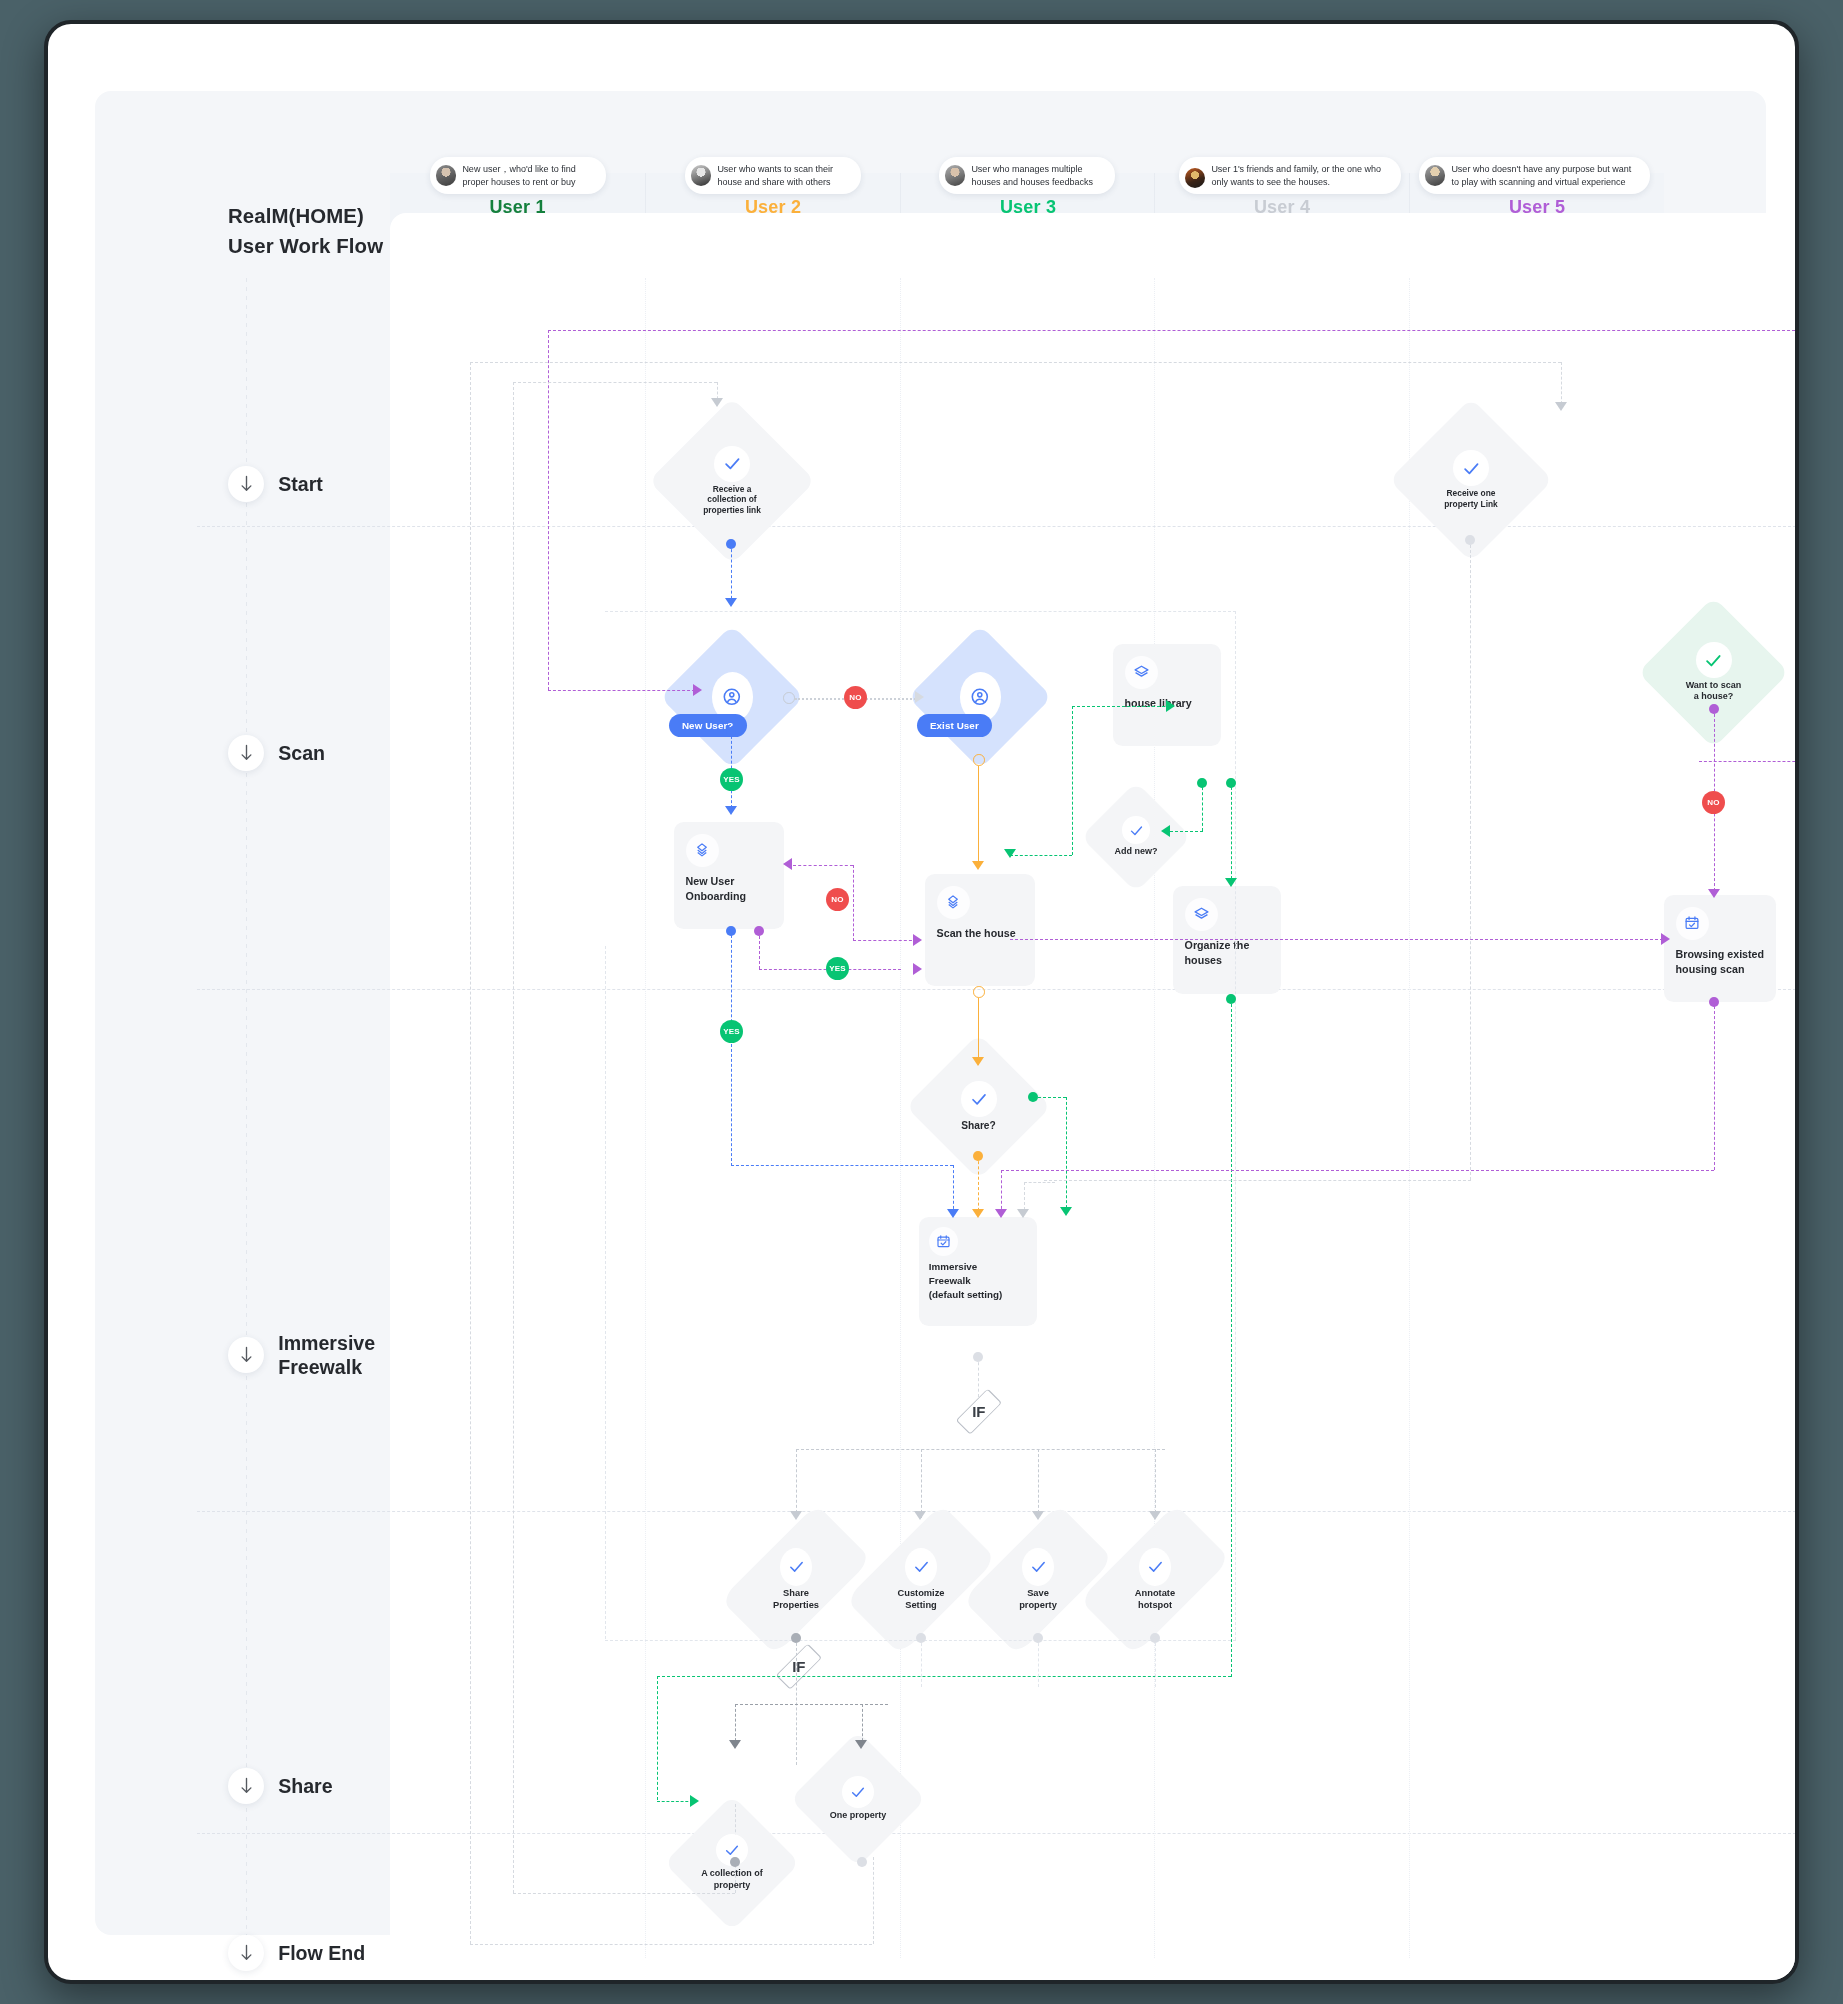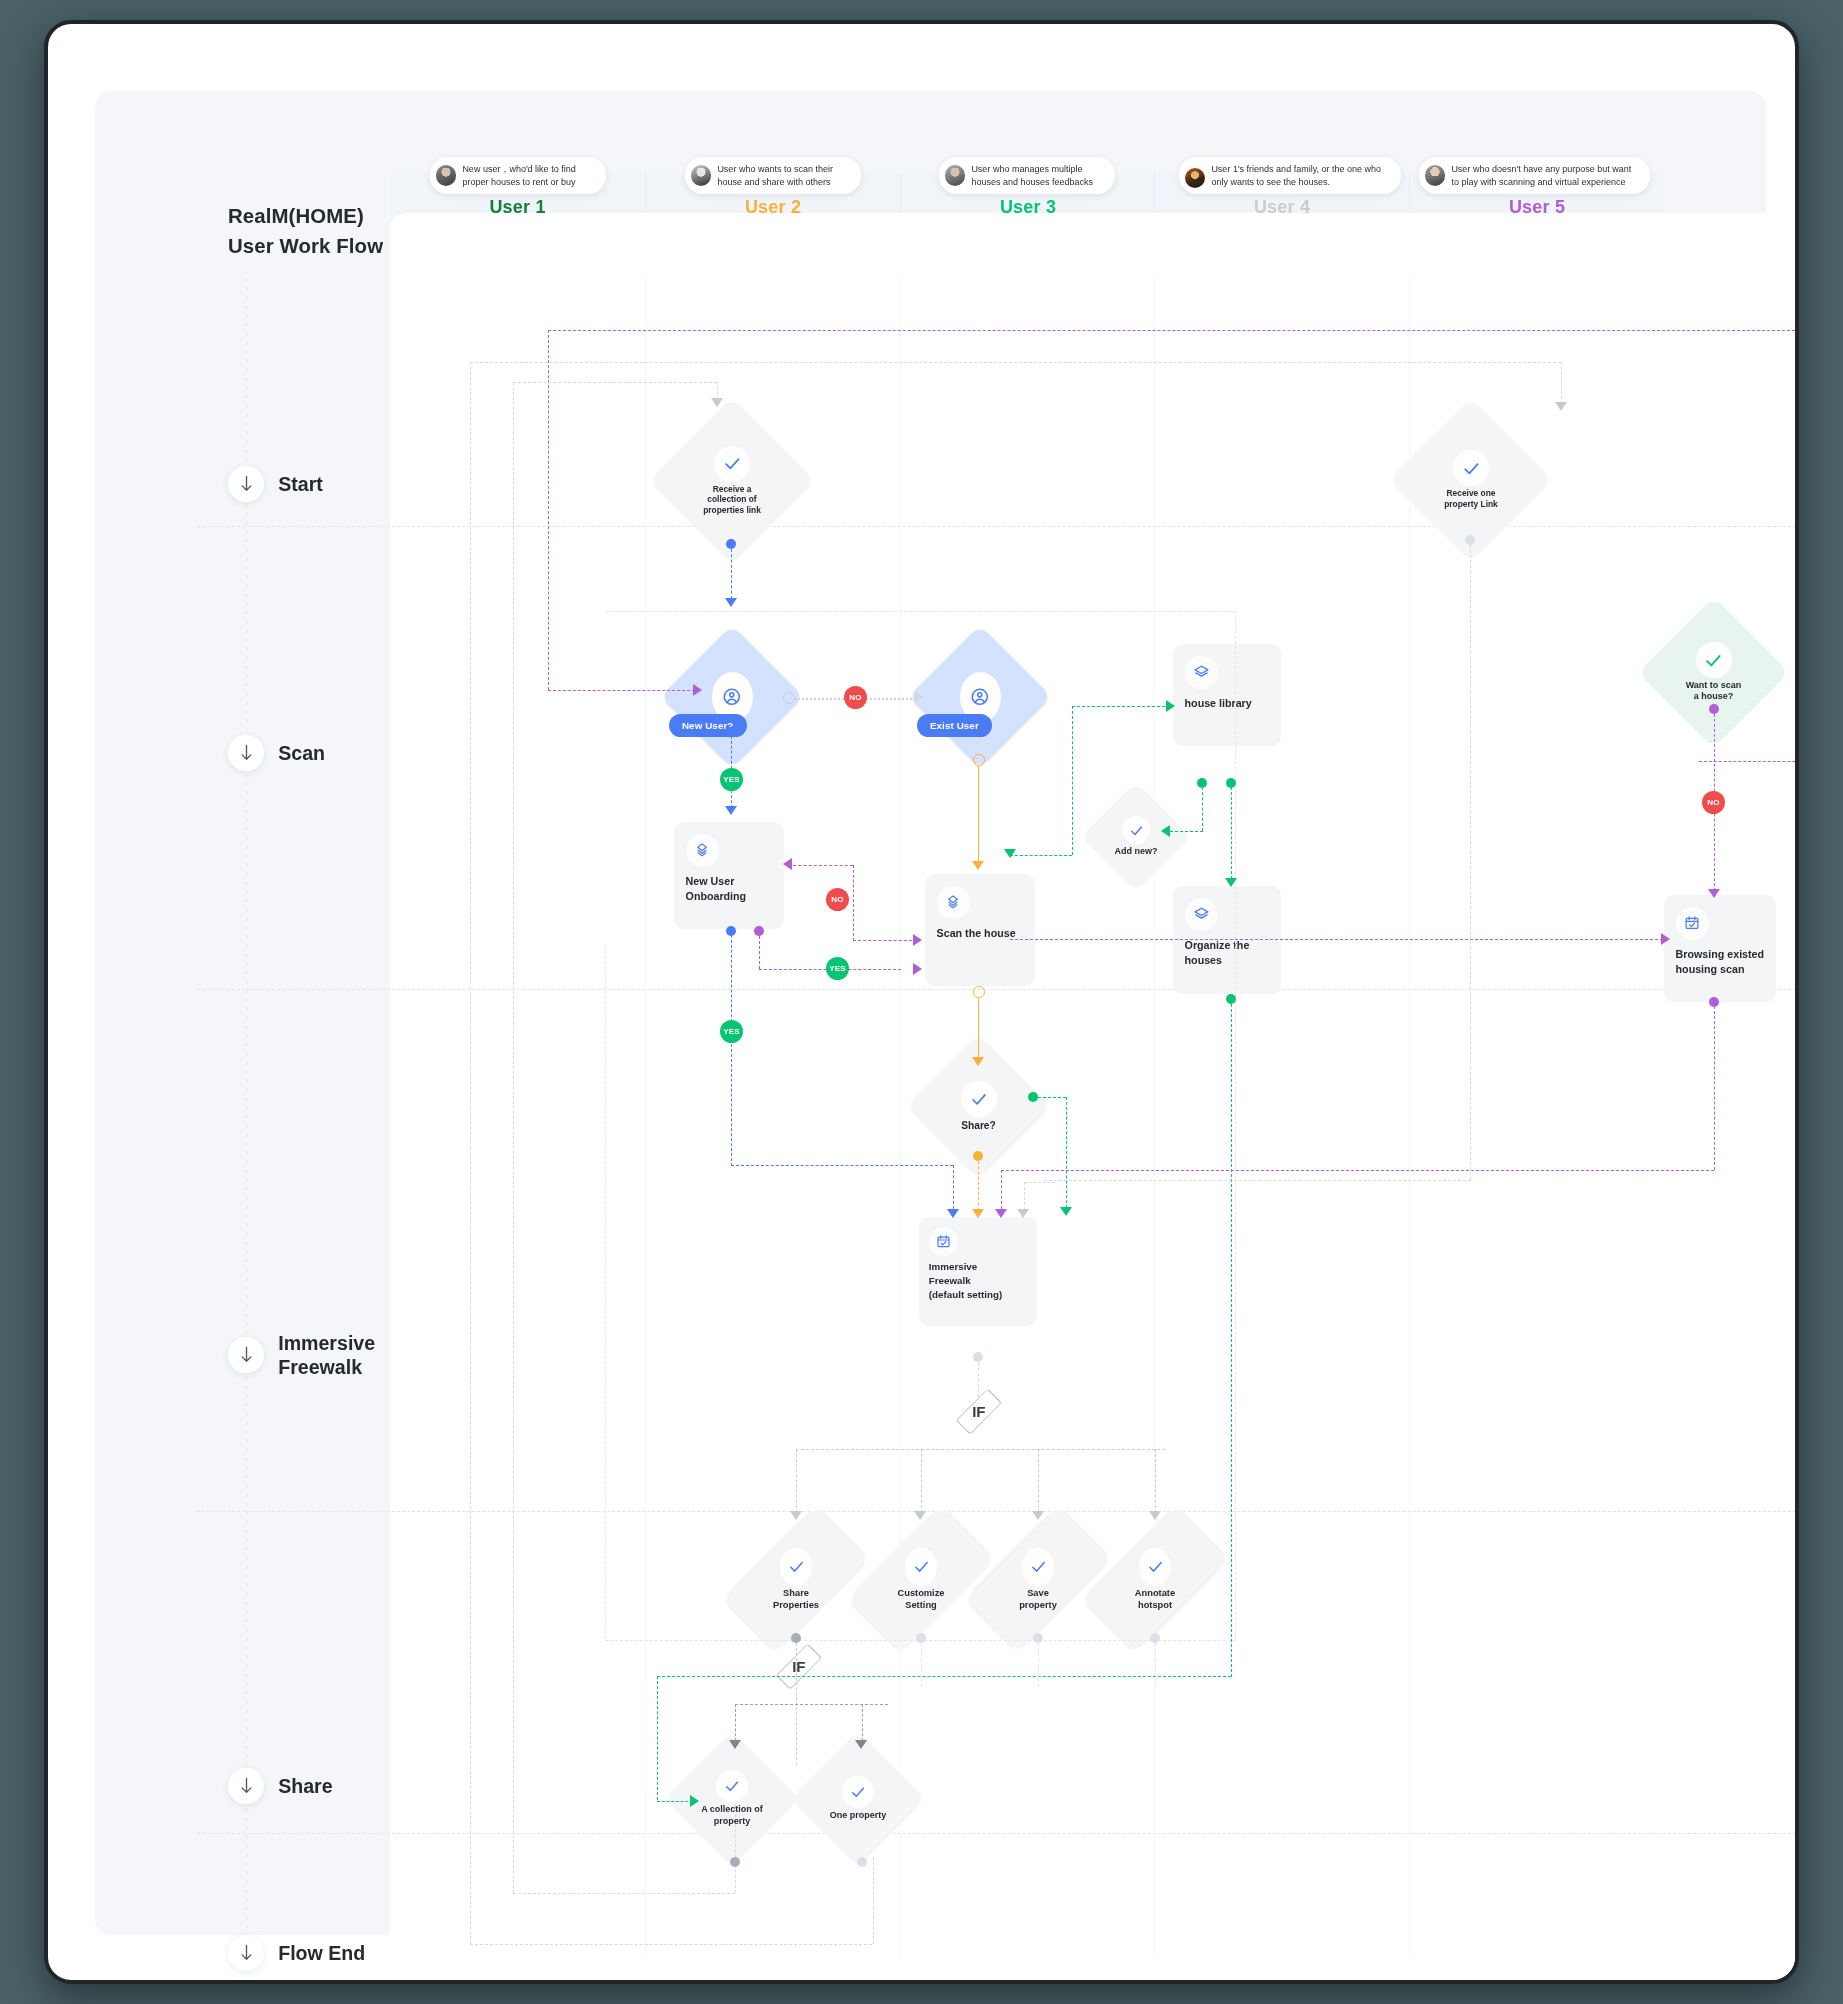--- a/index.html
+++ b/index.html
@@ -515,21 +515,21 @@
           <svg width="18.7" height="18.7" viewBox="0 0 24 24">
               <path d="M4 13l5.5 5.5L20 6.5" fill="none" stroke="#07c473" stroke-width="2.4" stroke-linecap="round" stroke-linejoin="round"></path>
             </svg>
         </div>
         <div class="txt" style="font-size:9px">Want to scan<br>a house?</div>
       </div>
     </div>
     <div class="badge yes" style="left:1703px; top:463px;">YES</div>
     <div class="badge no" style="left:1607px; top:700px;">NO</div>
 
-    <div class="node box" style="left:1078px; top:553px; width:108px; height:102px;">
+    <div class="node box" style="left:1018px; top:553px; width:108px; height:102px;">
       <div class="ico">
         <svg width="17" height="17" viewBox="0 0 24 24">
           <path d="M12 3.2 21 8.3l-9 5.1-9-5.1 9-5.1z" fill="none" stroke="#4a7cf6" stroke-width="1.9" stroke-linejoin="round"></path>
           <path d="M3.6 12.2 12 17l8.4-4.8" fill="none" stroke="#4a7cf6" stroke-width="1.9" stroke-linejoin="round"></path>
         </svg>
       </div>
       <div class="txt">house library</div>
     </div>
 
     <div class="node box" style="left:579px; top:731px; width:110px; height:107px;">
@@ -689,21 +689,21 @@
           <div>hotspot</div>
         </div>
       </div>
     </div>
 
     <div class="ifnode" style="left:690px; top:1555px;">
       <div class="shape"></div>
       <div class="txt">IF</div>
     </div>
 
-    <div class="node dia" style="left:589px; top:1660px; width:96px; height:96px;">
+    <div class="node dia" style="left:589px; top:1724px; width:96px; height:96px;">
       <div class="shape"></div>
       <div class="inner">
         <div class="ico" style="width:32px;height:32px">
           <svg width="16" height="16" viewBox="0 0 24 24">
               <path d="M4 13l5.5 5.5L20 6.5" fill="none" stroke="#4a7cf6" stroke-width="2.2" stroke-linecap="round" stroke-linejoin="round"></path>
             </svg>
         </div>
         <div class="txt" style="font-size:9px">
           <div>A collection of</div>
           <div>property</div>

